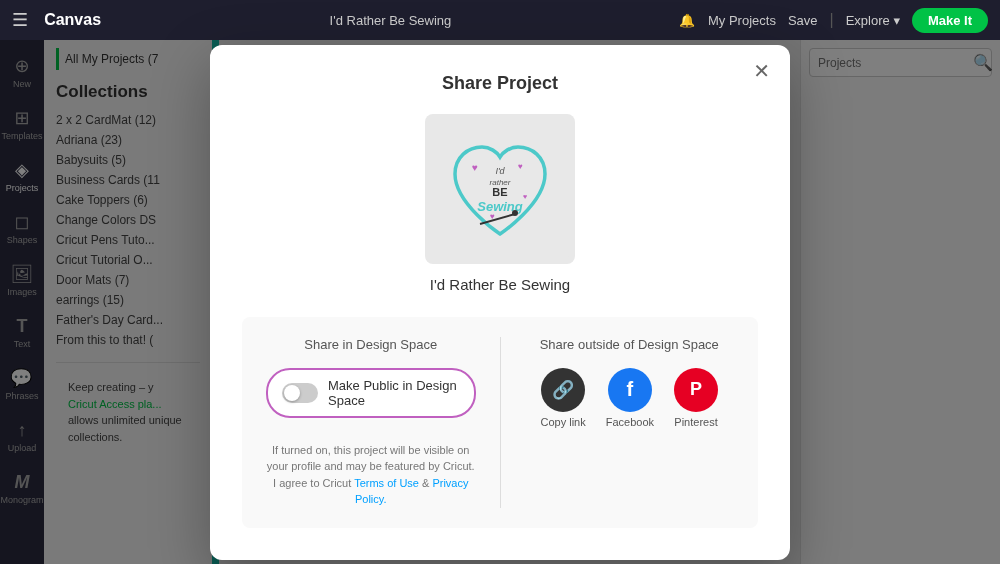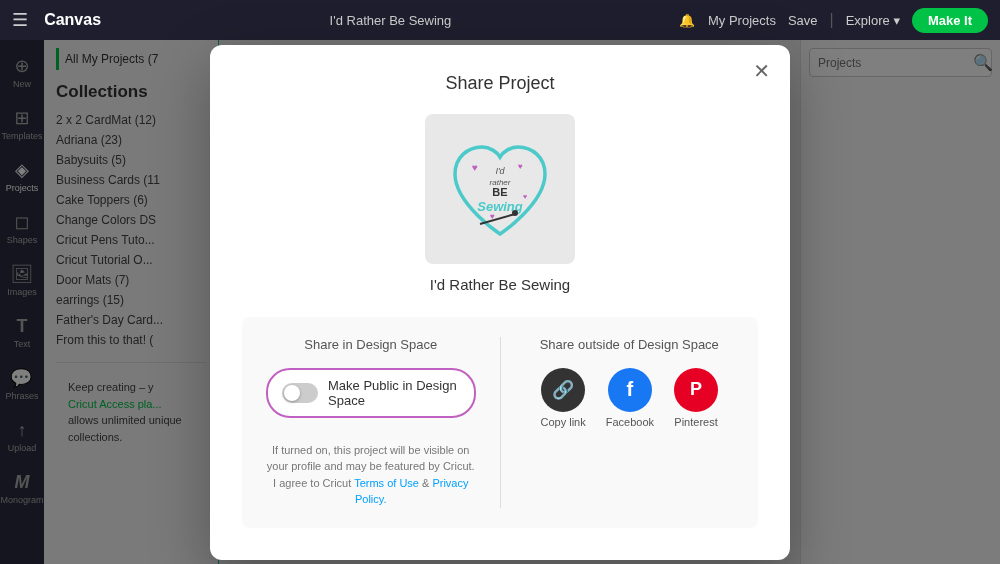--- a/index.html
+++ b/index.html
@@ -57,21 +57,21 @@
     .sidebar-icon .icon-symbol { font-size: 18px; }
     .sidebar-icon.active { color: #fff; }
 
     
     .collections-panel {
       width: 175px;
       background: #f5f5f5;
       padding: 8px 12px;
       overflow-y: auto;
       flex-shrink: 0;
-      border-right: 1px solid #14b8a6;
+      border-right: 7px solid #14b8a6;
     }
     .collections-header {
       font-size: 17px;
       font-weight: 600;
       color: #333;
       margin-bottom: 8px;
       margin-top: 12px;
     }
     .all-projects {
       font-size: 12px;
@@ -184,21 +184,21 @@
       border-radius: 12px;
       width: 580px;
       max-width: 90%;
       padding: 28px 32px 32px;
       position: relative;
       box-shadow: 0 20px 60px rgba(0,0,0,0.3);
     }
     .modal-title {
       text-align: center;
       font-size: 18px;
-      font-weight: 400;
+      font-weight: 700;
       color: #333;
       margin-bottom: 20px;
     }
     .modal-close {
       position: absolute;
       top: 16px;
       right: 20px;
       font-size: 20px;
       color: #666;
       cursor: pointer;

